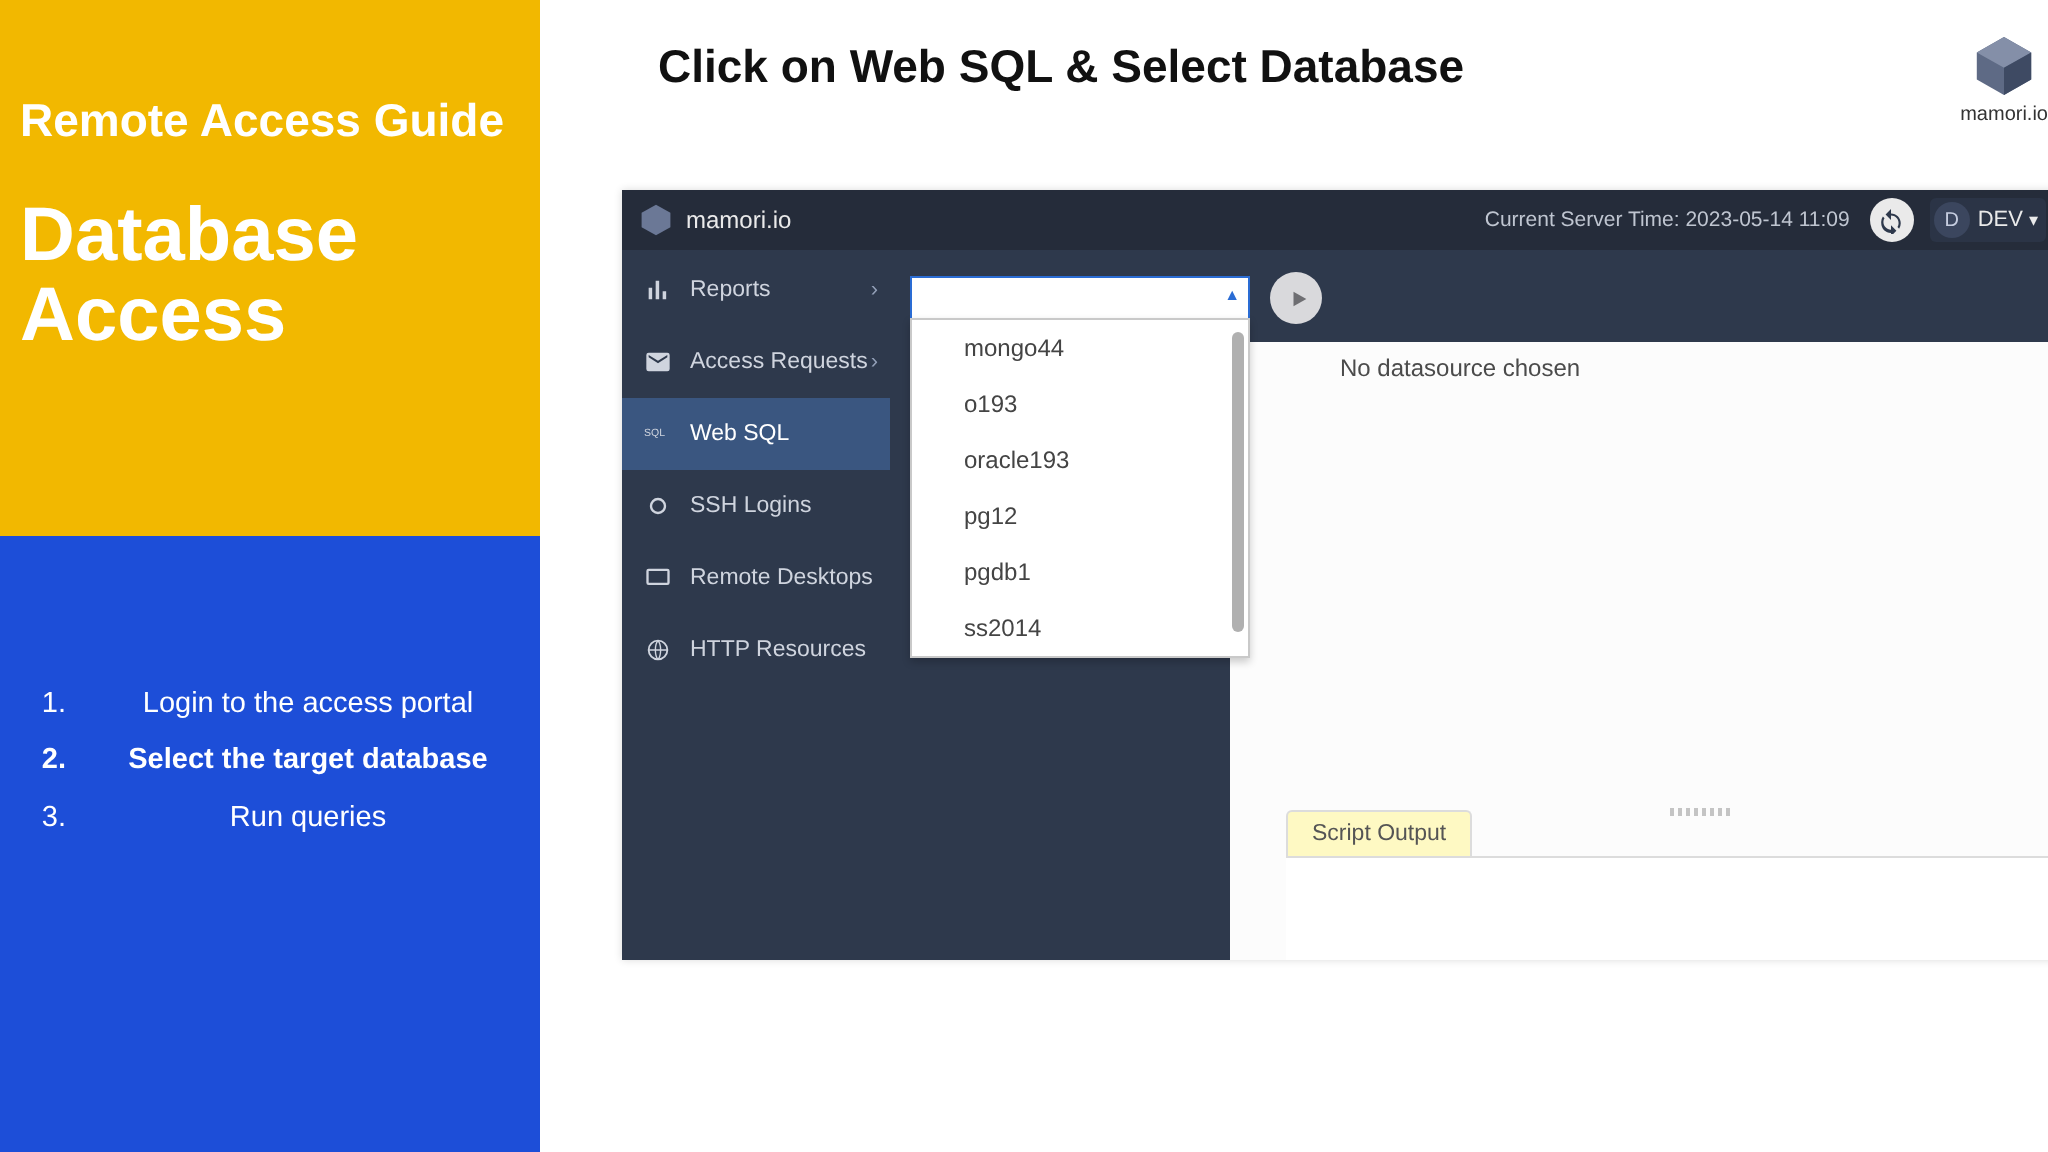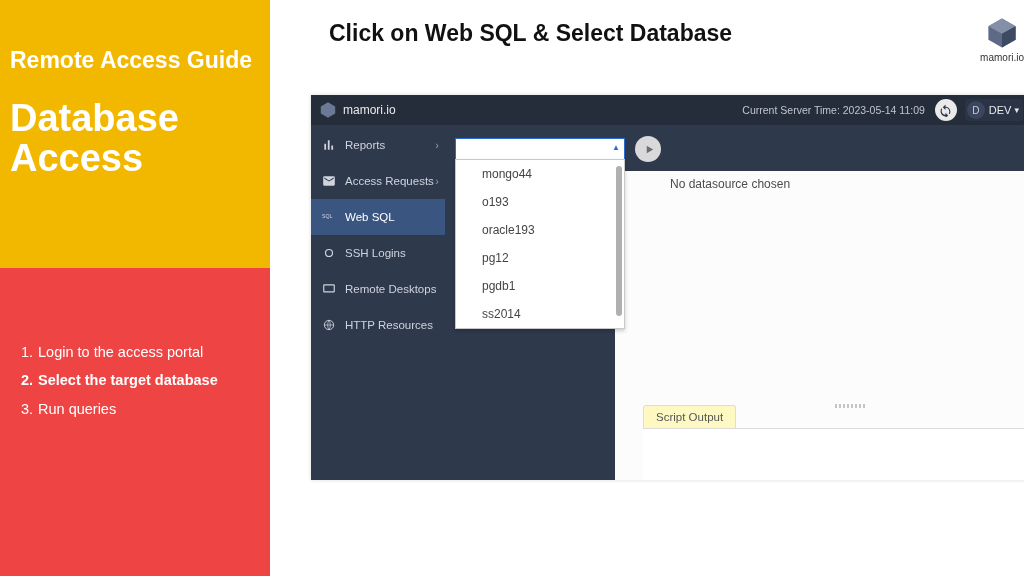--- a/index.html
+++ b/index.html
@@ -11,21 +11,21 @@
     background: #fff;
     position: relative;
   }
 
   
   .guide-sidebar {
     position: absolute;
     left: 0; top: 0;
     width: 270px;
     height: 576px;
-    background: #ef4444;
+    background: #1d4ed8;
   }
   .guide-top {
     background: #f2b800;
     padding: 48px 10px 30px 10px;
     height: 268px;
   }
   .guide-top .subtitle {
     color: #fff;
     font-weight: 700;
     font-size: 23px;
@@ -34,20 +34,21 @@
   }
   .guide-top .title {
     color: #fff;
     font-weight: 700;
     font-size: 38px;
     line-height: 1.05;
   }
   .guide-steps {
     padding: 70px 0 0 0;
     counter-reset: step;
+    text-align: center;
   }
   .guide-steps li {
     list-style: none;
     color: #fff;
     font-size: 14.5px;
     padding: 4px 0 4px 38px;
     position: relative;
     line-height: 1.4;
   }
   .guide-steps li::before {

